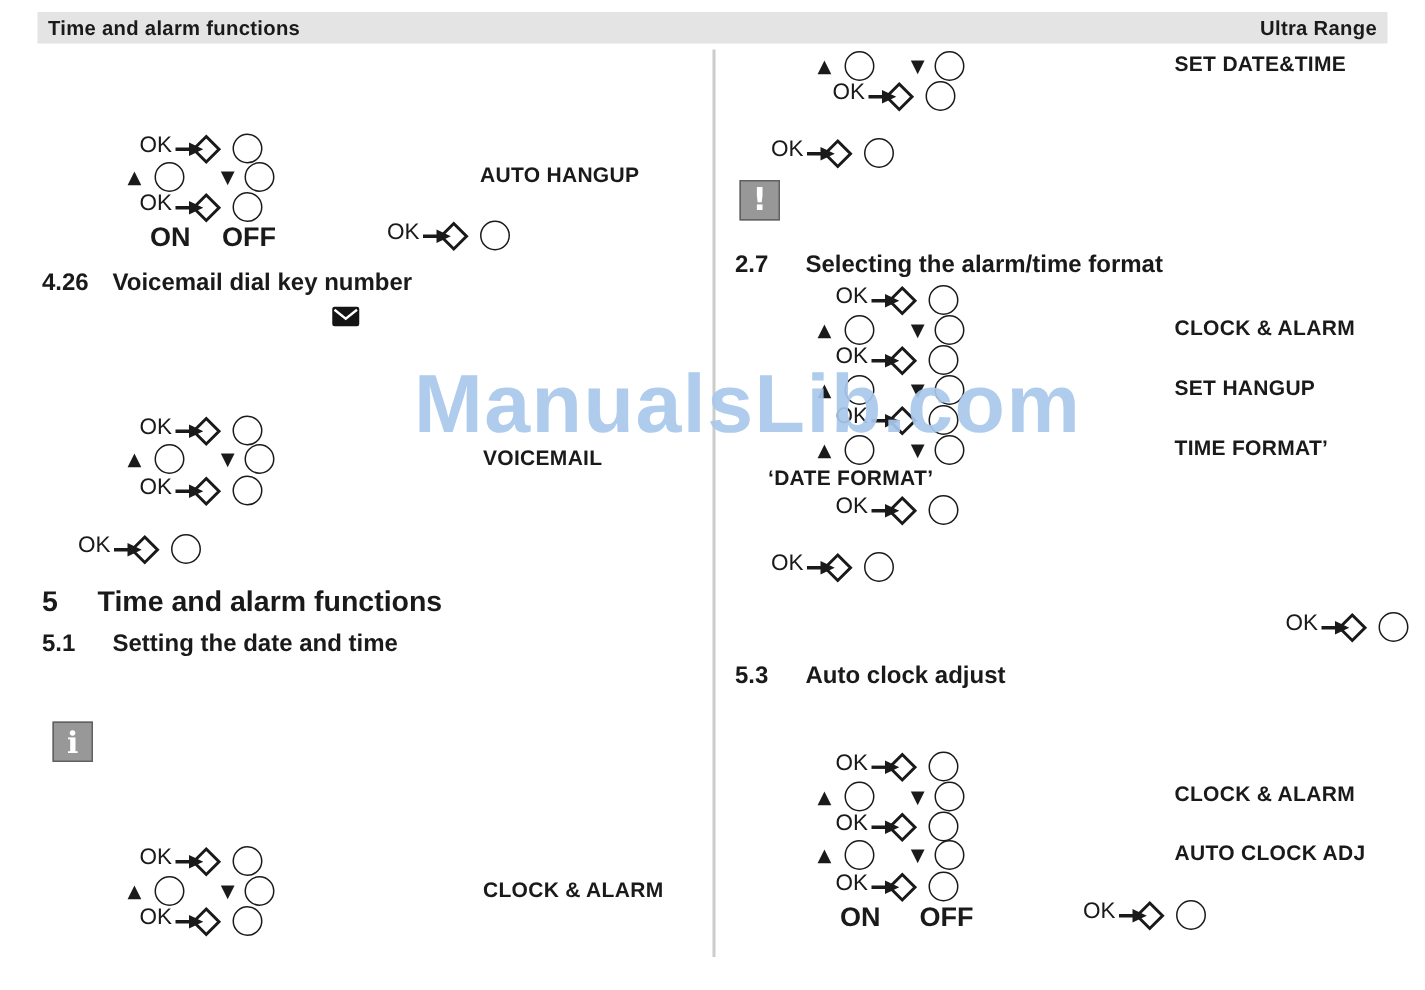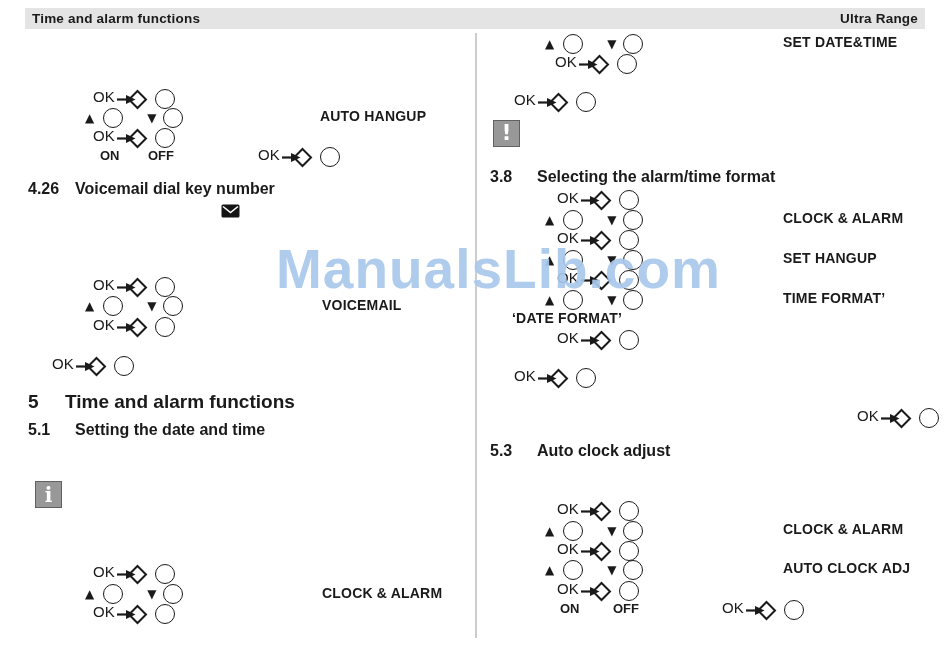--- a/index.html
+++ b/index.html
@@ -15,21 +15,21 @@
   .okarr line{stroke:#1a1a1a;stroke-width:2.2;}
   .okarr .dia{fill:#ffffff;stroke:#1a1a1a;stroke-width:2;}
   .okarr .head{fill:#1a1a1a;}
   .circ{box-sizing:border-box;width:20px;height:20px;border:1.8px solid #1a1a1a;border-radius:50%;flex:none;background:transparent;}
   .okrow .circ{margin-left:5px;}
   .udrow{position:absolute;display:flex;align-items:center;height:21px;}
   .tri{font-family:"DejaVu Sans",sans-serif;font-size:12px;line-height:1;flex:none;}
   .t1{margin-right:9px;}
   .t2{margin-left:24px;margin-right:7px;}
   .lbl{position:absolute;font-weight:bold;font-size:14px;letter-spacing:.2px;line-height:1;white-space:nowrap;}
-  .onoff{position:absolute;font-weight:bold;font-size:13px;line-height:1;}
+  .onoff{position:absolute;font-weight:bold;font-size:18px;line-height:1;}
   .hdg{position:absolute;font-weight:bold;font-size:16px;line-height:1;white-space:nowrap;}
   .hdg .num{display:inline-block;width:47px;}
   .hdg.big{font-size:19px;}
   .hdg.big .num{width:37px;}
   .env{position:absolute;}
   .graysq{position:absolute;width:27px;height:27px;background:#989898;border:1px solid #616161;
         box-sizing:border-box;display:flex;align-items:center;justify-content:center;}
   .gi{color:#ffffff;font-weight:bold;font-size:20px;line-height:1;font-family:"DejaVu Serif",serif;}
   .gi.bang{font-family:"DejaVu Sans",sans-serif;font-size:21px;}
   .watermark{position:absolute;left:256px;top:242px;font-size:55px;font-weight:bold;
@@ -189,21 +189,21 @@
         <polygon class="head" points="10,6 19.5,10.5 10,15"></polygon>
       </svg>
     <span class="circ"></span>
   </div>
 
   <div class="graysq" style="left:493px;top:120px">
     <span class="gi bang">!</span>
   </div>
 
   <div class="hdg" style="left:490px;top:169px">
-    <span class="num">3.8</span><span>Selecting the alarm/time format</span>
+    <span class="num">2.7</span><span>Selecting the alarm/time format</span>
   </div>
 
   <div class="okrow" style="left:557px;top:190px">
     <span class="oktxt">OK</span>
     <svg class="okarr" width="34" height="21" viewBox="0 0 34 21">
         <line x1="1" y1="10.5" x2="13" y2="10.5"></line>
         <polygon class="dia" points="21.5,2 30,10.5 21.5,19 13,10.5"></polygon>
         <polygon class="head" points="10,6 19.5,10.5 10,15"></polygon>
       </svg>
     <span class="circ"></span>

